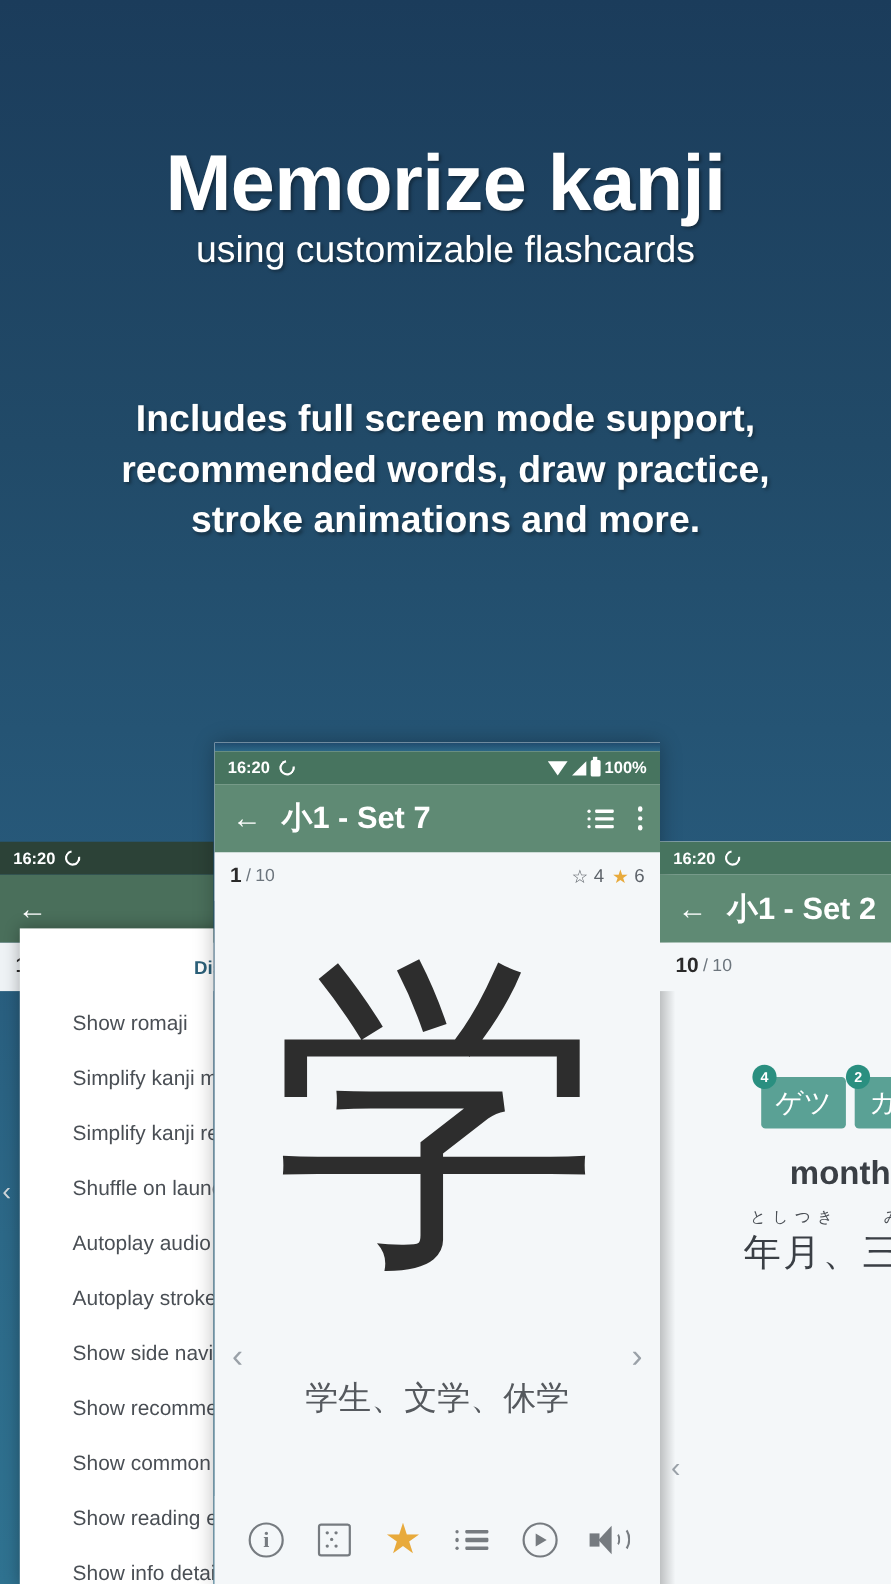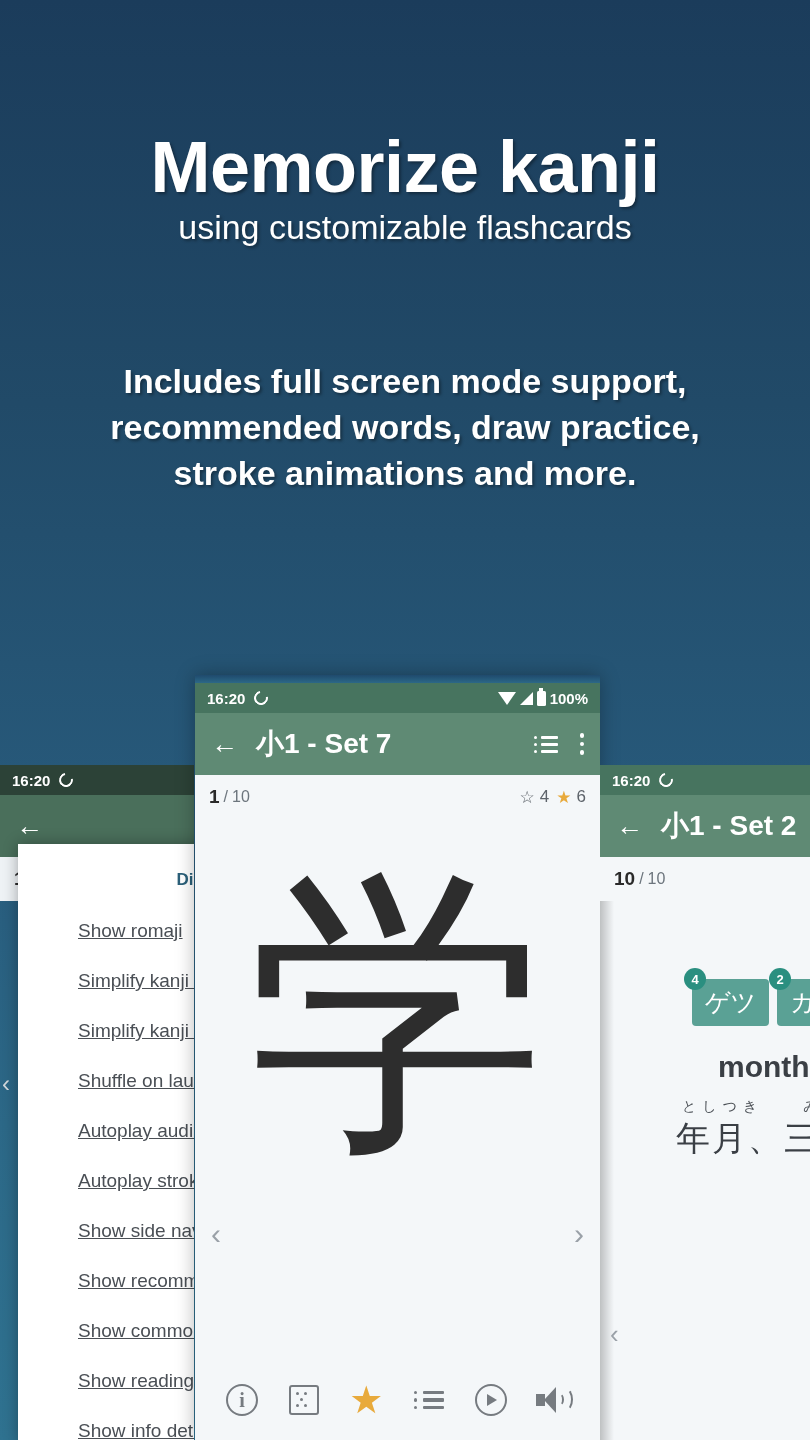--- a/index.html
+++ b/index.html
@@ -91,23 +91,22 @@
   .settings-sheet {
     position:absolute; left:18px; top:79px; width:252px; height:600px;
     background:#ffffff; box-shadow:0 0 14px rgba(0,0,0,0.33);
     padding:14px 0 0 0; overflow:hidden;
   }
   .sec-head {
     text-align:right; padding:12px 18px 16px 0; font-size:17px;
     font-weight:bold; color:#2b6079;
   }
   .setting-row {
-    font-size:19px; color:#4a4f55; padding:14px 10px 14px 60px;
+    font-size:19px; color:#4a4f55; padding:14px 10px 14px 48px;
     white-space:nowrap;
-    text-decoration:underline;
   }
   .side-chev-l {
     position:absolute; left:2px; top:305px; color:#cfd4d8; font-size:24px; z-index:5;
   }
 
   
   #phone-center {
     position:absolute; left:195px; top:675px; width:405px; height:765px;
     background:#f4f7f9; overflow:hidden; box-shadow:0 0 18px rgba(0,0,0,0.30);
   }
@@ -298,20 +297,21 @@
       </span>
       <span class="grp">
         <span style="color:#e8aa3c">★</span>
         <span>6</span>
       </span>
     </span>
   </div>
 
   <div class="card-area">
     <div class="kanji-big">学</div>
+    <div class="kanji-words">学生、文学、休学</div>
     <div class="nav-chev left">‹</div>
     <div class="nav-chev right">›</div>
   </div>
 
   <div class="bottombar">
     <div class="bi">
         <div class="circ-i">i</div>
       </div>
     <div class="bi">
       <div class="grid-box">

